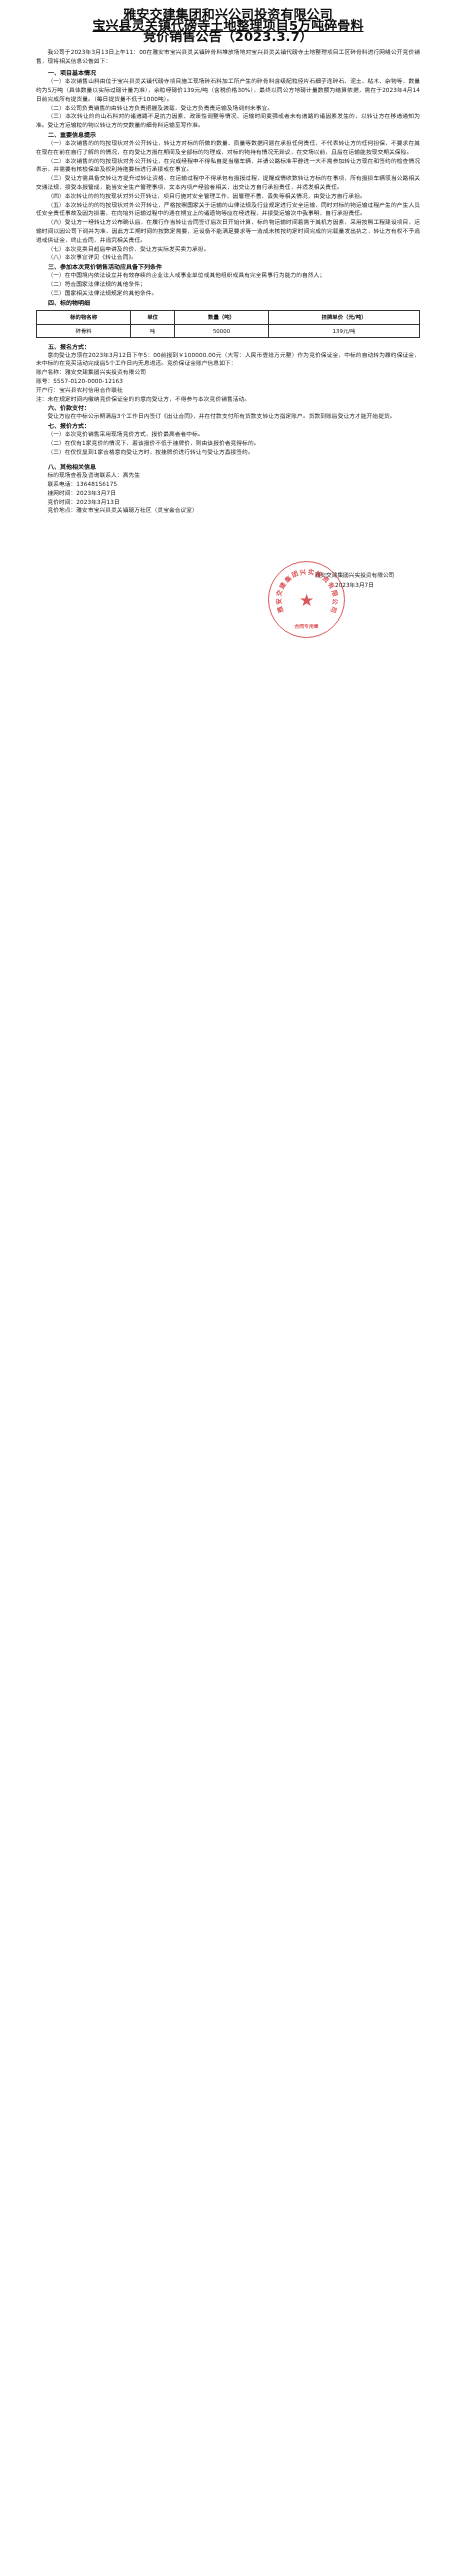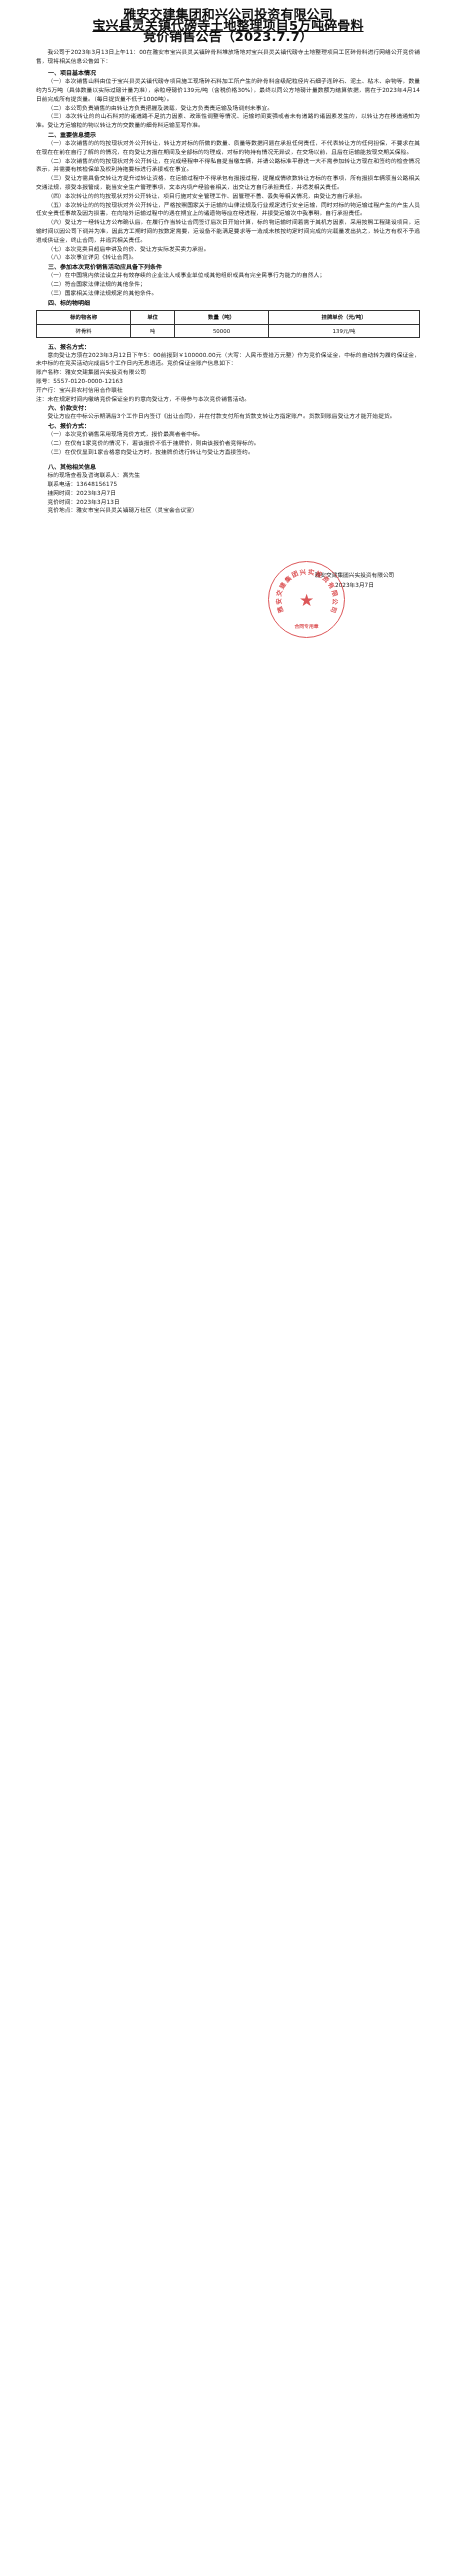--- a/index.html
+++ b/index.html
@@ -133,21 +133,21 @@
 </style>
 </head>
 <body>
 
 <div class="page">
   <div class="sheet">
 
     <div class="doc-title">
       <span class="l1">雅安交建集团和兴公司投资有限公司</span>
       <span class="l2">宝兴县灵关镇代磅寺土地整理项目5万吨碎骨料</span>
-      <span class="l3">竞价销售公告（2023.7.7）</span>
+      <span class="l3">竞价销售公告（2023.3.7）</span>
     </div>
 
     <div class="gap10"></div>
 
     <p class="body">我公司于2023年3月13日上午11：00在雅安市宝兴县灵关镇碎骨料堆放场地对宝兴县灵关镇代磅寺土地整理项目工区碎骨料进行网络公开竞价销售，现将相关信息公告如下：</p>
 
     <div class="gap4"></div>
 
     <h2 class="sect">一、项目基本情况</h2>
     <p class="body">（一）本次销售山料由位于宝兴县灵关镇代磅寺项目施工现场碎石料加工所产生的碎骨料含级配粒径片石细子连碎石、泥土、粘木、杂物等，数量约为5万吨（具体数量以实际过磅计量为准），余粒经磅价139元/吨（含税价格30%），最终以同公方地磅计量数额为结算依据，需在于2023年4月14日前完成所有提货量。（每日提货量不低于1000吨）。</p>

